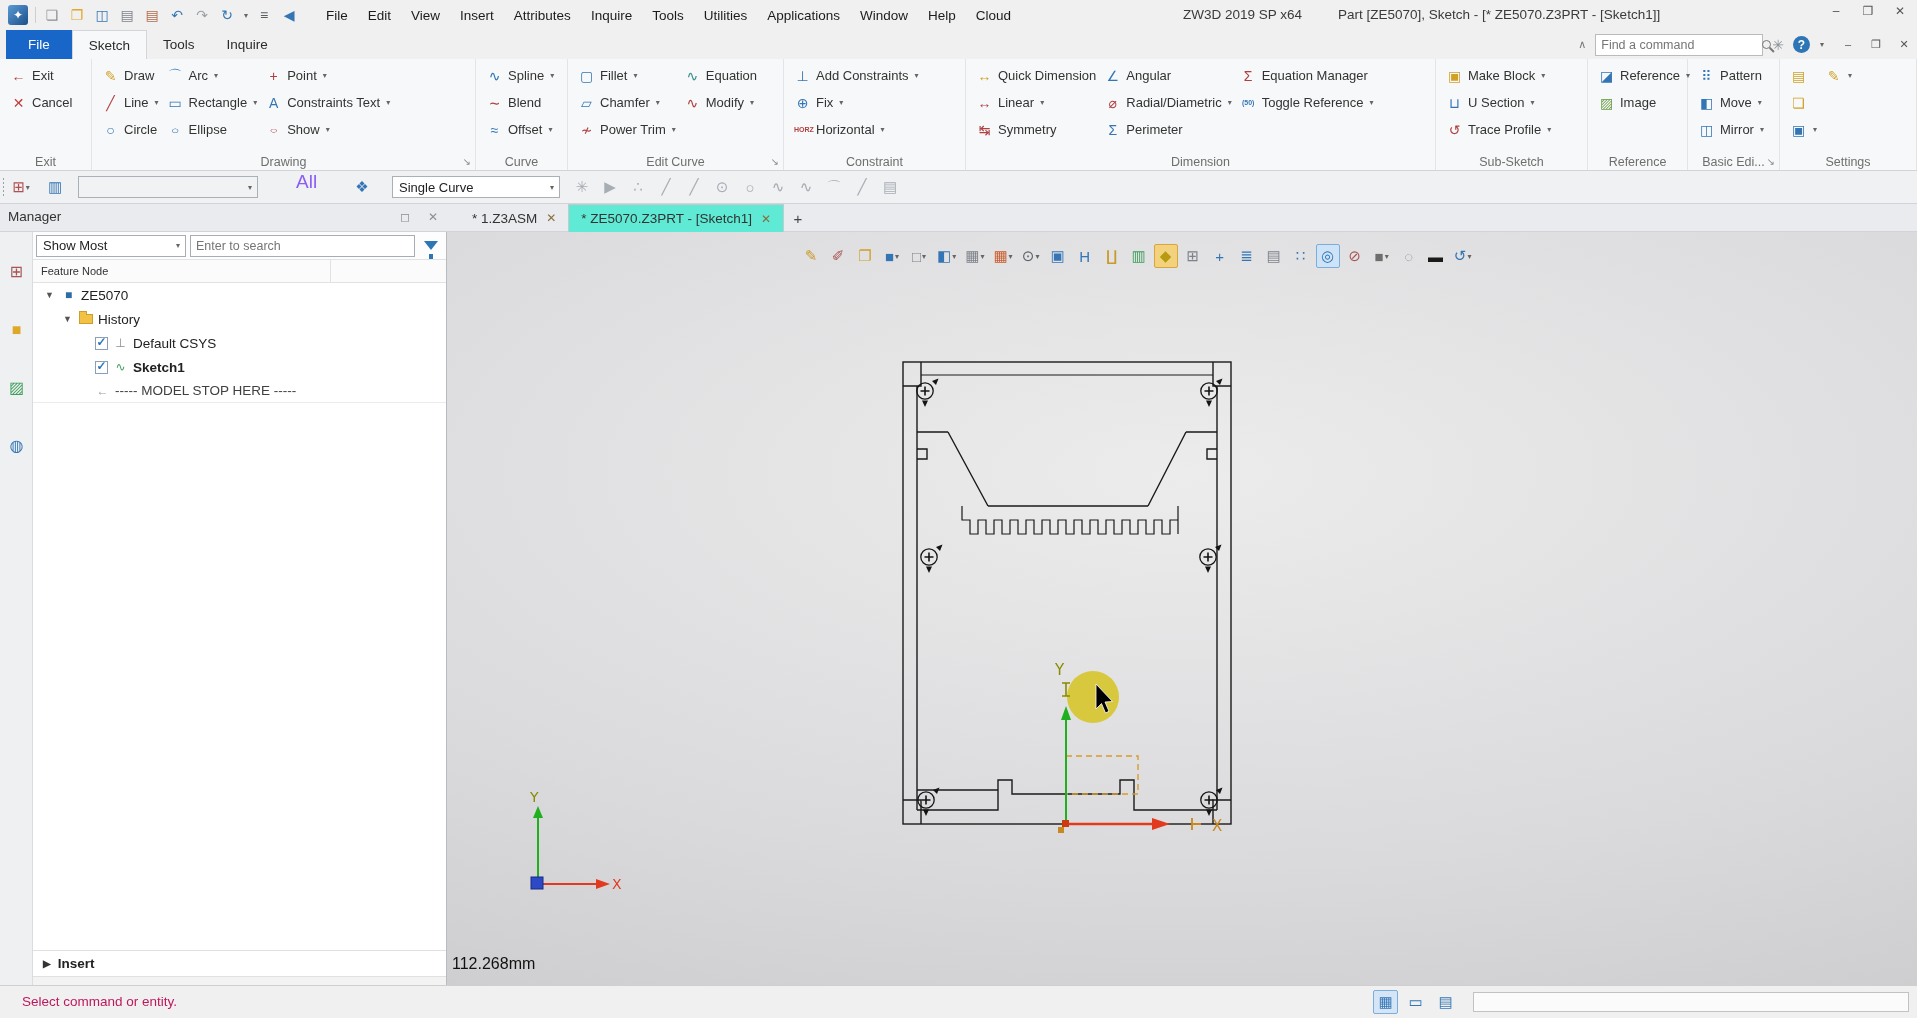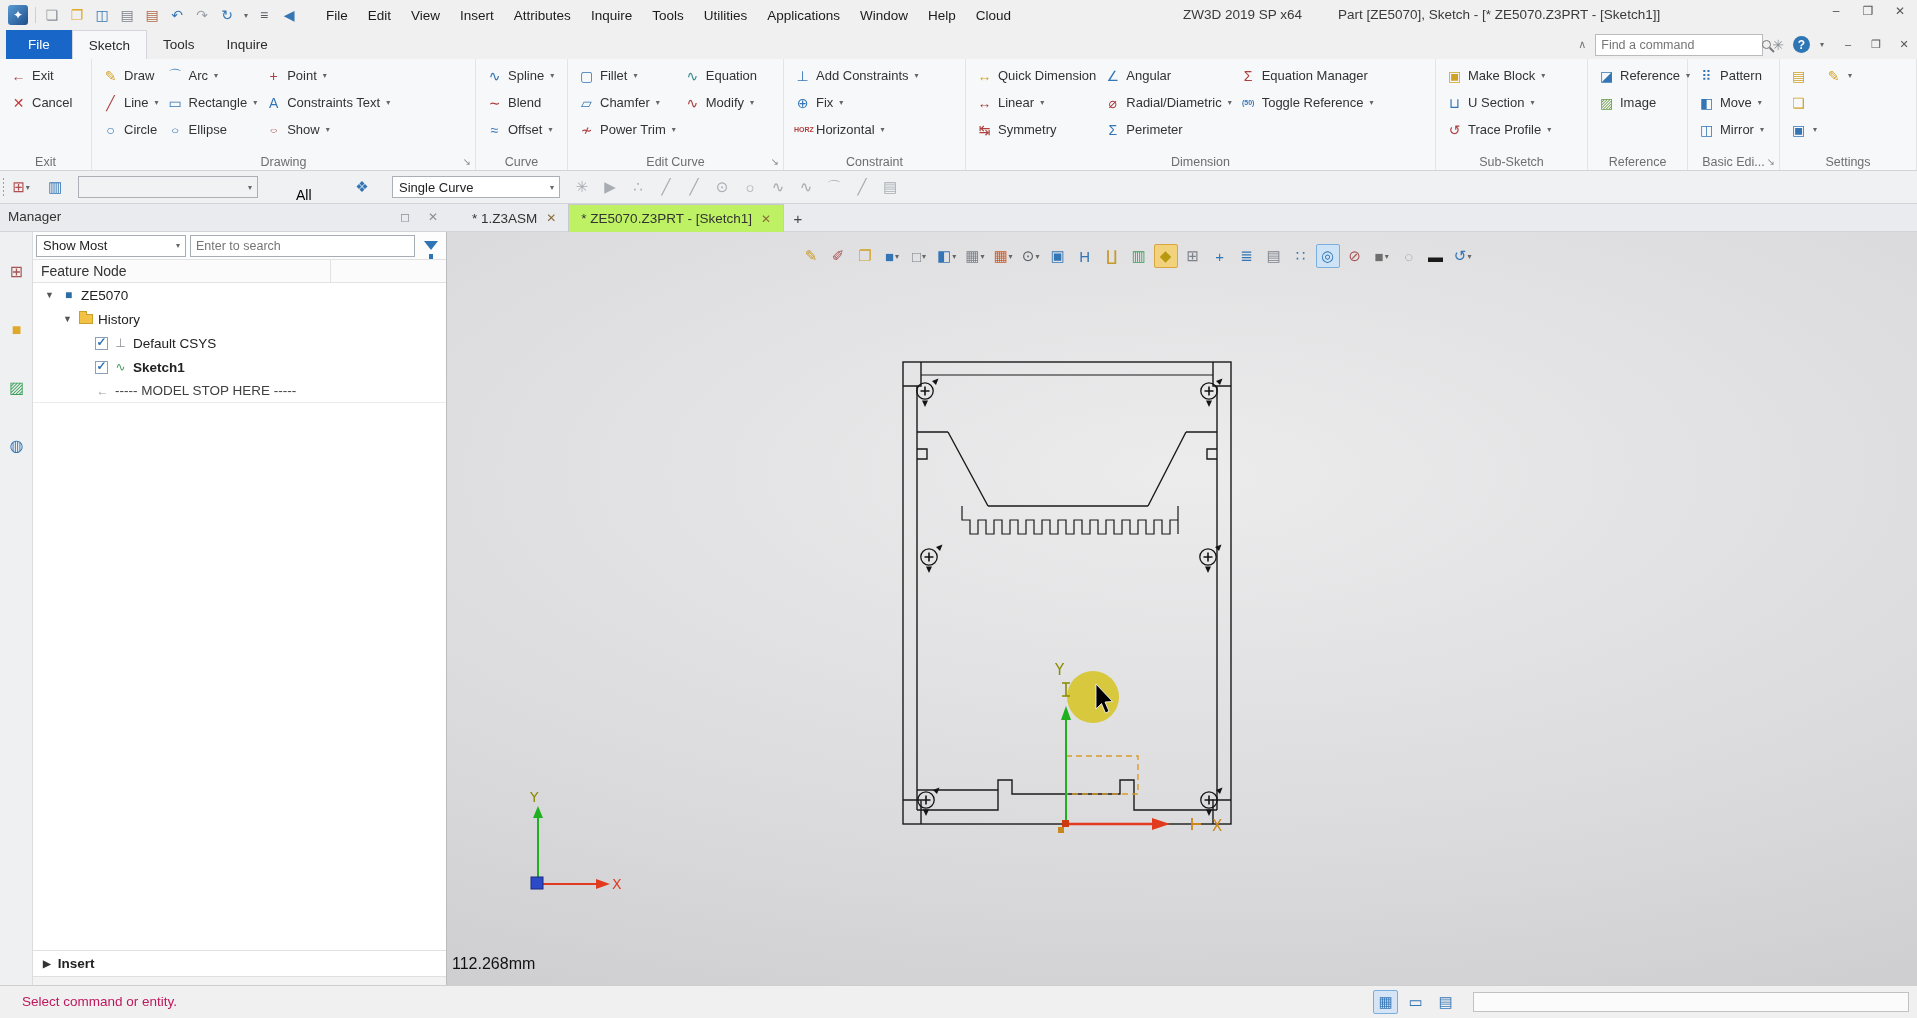--- a/index.html
+++ b/index.html
@@ -46,45 +46,45 @@
   [data-icon="horizontal-icon"],[data-icon="toggle-reference-icon"]{font-size:7px!important;font-weight:bold;letter-spacing:0}
   [data-icon="ellipse-icon"]{transform:scaleY(.72)}
   [data-icon="slot-icon"]{transform:scaleY(.55)}
   
   .da-toolbar{position:absolute;left:0;top:171px;width:1917px;height:33px;background:#eff1f3;border-bottom:1px solid #d2d4d7}
   .grip{position:absolute;left:2px;top:6px;width:3px;height:20px;background-image:radial-gradient(#9aa0a6 1px,transparent 1px);background-size:3px 4px}
   .da-ic{position:absolute;top:5px;height:22px;display:flex;align-items:center;justify-content:center;font-size:15px}
   .cmb{position:absolute;top:5px;height:22px;background:#fff;border:1px solid #aab0b6;display:flex;align-items:center;padding:0 6px;font-size:13px;color:#222}
   .cmb .cdd{position:absolute;right:5px;font-size:8px;color:#666}
   .cmb.disabled{background:#f1f2f3;color:#999}
-  .da-label{position:absolute;top:16px;font-size:14px;color:#000000}
+  .da-label{position:absolute;top:0;font-size:19px;color:#8b5cf6}
   .da-gray{position:absolute;left:570px;top:4px;display:flex;gap:4px}
   .dg{width:24px;height:24px;display:flex;align-items:center;justify-content:center;font-size:15px}
   
   .doc-row{position:absolute;left:0;top:204px;width:1917px;height:28px;background:#e9ebee;border-bottom:1px solid #d2d4d7}
   .mgr-title{position:absolute;left:8px;top:5px;font-size:13.5px;color:#333}
   .pn-btn{position:absolute;top:6px;font-size:12px;color:#8a8f96}
   .doc-tabs{position:absolute;left:460px;top:0;height:28px;display:flex;align-items:stretch}
   .dtab{display:flex;align-items:center;padding:0 12px;font-size:13.5px;color:#333;gap:9px}
-  .dtab.active{background:#bef264;border:1px solid #c5c8cc;border-bottom:none}
+  .dtab.active{background:#5eead4;border:1px solid #c5c8cc;border-bottom:none}
   .dtab .tx{color:#8a6d3b;font-size:12px}
   .newtab{width:28px;display:flex;align-items:center;justify-content:center;font-size:15px;color:#444}
   
   .dock-strip{position:absolute;left:0;top:232px;width:33px;height:753px;background:#eef0f2;border-right:1px solid #dadcdf}
   .ds-ic{position:absolute;left:5px;width:23px;height:23px;display:flex;align-items:center;justify-content:center;font-size:16px}
   .manager{position:absolute;left:33px;top:232px;width:414px;height:753px;background:#fff;border-right:1px solid #b9bcbf}
   .mgr-controls{height:27px;display:flex;align-items:center;padding:2px 3px;gap:4px;background:#fdfdfd}
   .mcmb{width:150px;height:22px;border:1px solid #a8adb3;background:#fff;display:flex;align-items:center;padding:0 6px;position:relative;font-size:13px}
   .mcmb .cdd{position:absolute;right:5px;font-size:8px;color:#666}
   .msearch{flex:1;height:22px;border:1px solid #a8adb3;background:#fff;display:flex;align-items:center;padding:0 5px}
   .msearch input{border:none;outline:none;width:100%;font-size:12.5px;font-family:inherit;color:#333}
   .funnel-box{width:24px;height:22px;display:flex;align-items:center;justify-content:center}
   .funnel{width:0;height:0;border-left:7px solid transparent;border-right:7px solid transparent;border-top:9px solid #2e75b6;position:relative}
   .funnel::after{content:"";position:absolute;left:-2px;top:-2px;width:4px;height:10px;background:#2e75b6;top:4px}
-  .mgr-header{height:24px;border-top:1px solid #e2e2e2;border-bottom:1px solid #e2e2e2;background:#fbfbfb;position:relative;font-size:14px;color:#333;line-height:23px;padding-left:8px}
+  .mgr-header{height:24px;border-top:1px solid #e2e2e2;border-bottom:1px solid #e2e2e2;background:#fbfbfb;position:relative;font-size:11px;color:#333;line-height:23px;padding-left:8px}
   .mgr-header::after{content:"";position:absolute;left:297px;top:0;bottom:0;width:1px;background:#e2e2e2}
   .tree{position:absolute;left:0;top:51px;right:0}
   .trow{height:24px;display:flex;align-items:center;font-size:13.5px;gap:5px}
   .trow.bold .tl{font-weight:bold}
   .trow.muted .tl{color:#404040}
   .texp{width:13px;text-align:center;font-size:9px;color:#444}
   .tic{width:15px;text-align:center;font-size:12px}
   .cb{width:13px;height:13px;border:1px solid #8aa0b8;background:#fff;position:relative;flex:none}
   .cb::after{content:"✓";position:absolute;left:0.5px;top:-2.5px;font-size:12px;font-weight:bold;color:#2e75b6}
   .folder{width:14px;height:10px;background:#f3c245;border:1px solid #caa02c;position:relative;flex:none}

